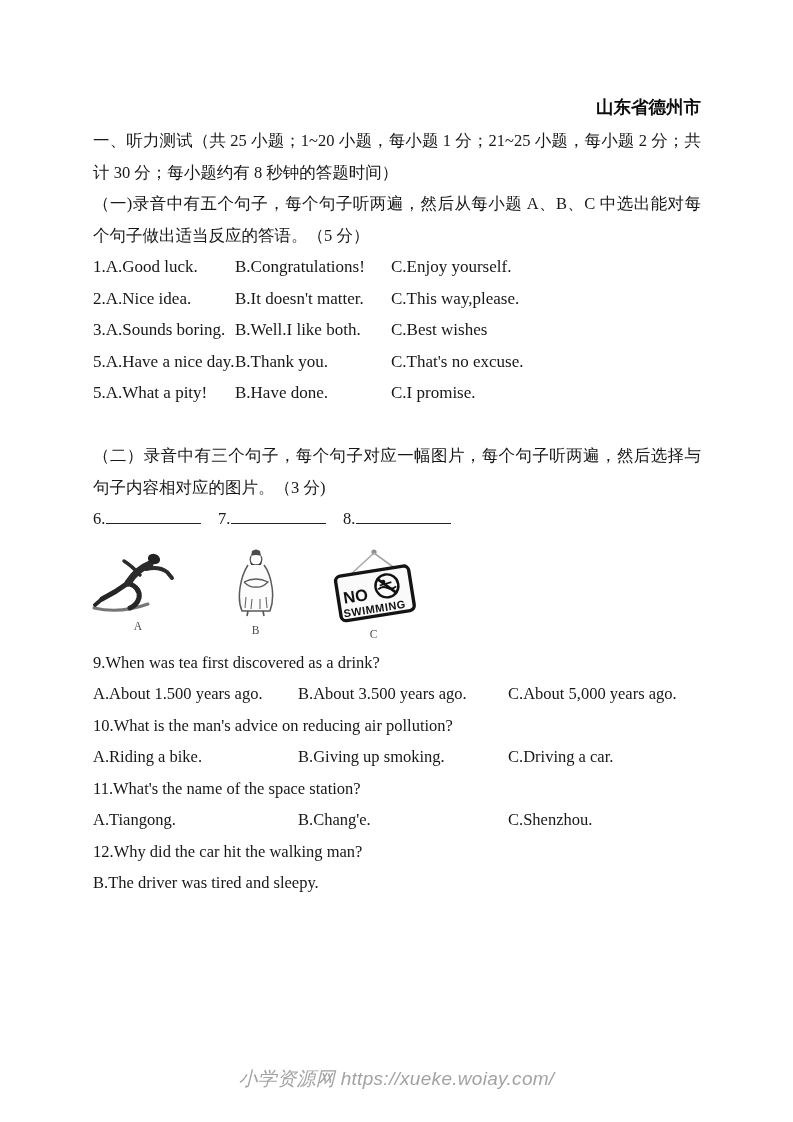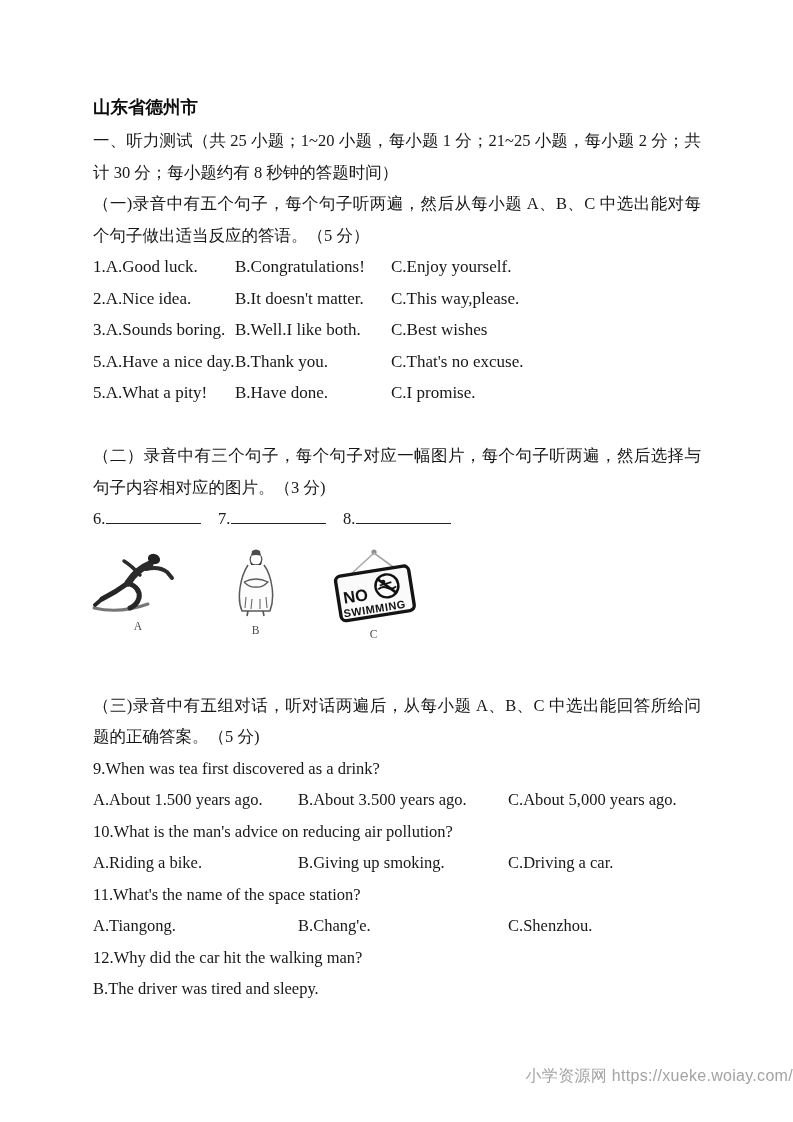--- a/index.html
+++ b/index.html
@@ -3,21 +3,21 @@
 <meta charset="utf-8">
 <style>
   html,body { margin:0; padding:0; background:#ffffff; }
   .doc {
     position:relative; width:793px; height:1122px; background:#ffffff;
     font-family:"Liberation Serif","DejaVu Serif",serif; color:#171717;
     overflow:hidden;
   }
   .content { position:absolute; left:93px; top:0; width:608px; }
   .title {
-    margin:97px 0 0 0; text-align:left;
+    margin:97px 0 0 0; text-align:right;
     font-size:17.5px; font-weight:bold; line-height:20px; color:#0d0d0d;
   }
   .para {
     margin:0; font-size:16.5px; line-height:31.5px; text-align:justify;
   }
   .para.first { margin-top:8px; }
   .para.gap { margin-top:31.5px; }
   .para.gap-lg { margin-top:43px; }
   .opt-row {
     display:grid; grid-template-columns:142px 156px 1fr;
@@ -38,23 +38,23 @@
   }
   .figures { position:relative; height:100px; margin-top:12px; }
   .figure {
     position:absolute; top:0; display:flex; flex-direction:column; align-items:center;
   }
   .figure.fa { left:-5px; width:100px; }
   .figure.fb { left:135px; width:55px; }
   .figure.fc { left:233px; width:95px; }
   .fig-label { margin-top:3px; font-size:11.5px; color:#4a4a4a; line-height:12px; }
   .footer {
-    position:absolute; left:0; top:1066px; width:793px; text-align:right;
+    position:absolute; left:0; top:1066px; width:793px; text-align:center;
     font-family:"Liberation Sans","DejaVu Sans",sans-serif;
-    font-size:16px; color:#a3a3a3; letter-spacing:.3px;
+    font-size:19px; color:#a3a3a3; letter-spacing:.3px;font-style:italic;
   }
 </style>
 </head>
 <body>
 
 <div class="doc">
   <div class="content">
 
     <h1 class="title">山东省德州市</h1>
 
@@ -144,21 +144,20 @@
             <path d="M55,39.5 L67,38" stroke="#111" stroke-width="1.8" fill="none"></path>
             <path d="M53,32 L71,50" stroke="#111" stroke-width="2.6" fill="none"></path>
             <text x="15" y="65.5" font-family="'Liberation Sans',sans-serif" font-weight="bold" font-size="11" fill="#111" letter-spacing="0.5">SWIMMING</text>
           </g>
         </svg>
         <span class="fig-label">C</span>
       </div>
 
     </div>
 
-    <p class="para gap-lg">（三)录音中有五组对话，听对话两遍后，从每小题 A、B、C 中选出能回答所给问题的正确答案。（5 分)</p>
 
     <div class="line">9.When was tea first discovered as a drink?</div>
     <div class="opt-row3">
       <span>A.About 1.500 years ago.</span>
       <span>B.About 3.500 years ago.</span>
       <span>C.About 5,000 years ago.</span>
     </div>
 
     <div class="line">10.What is the man's advice on reducing air pollution?</div>
     <div class="opt-row3">

